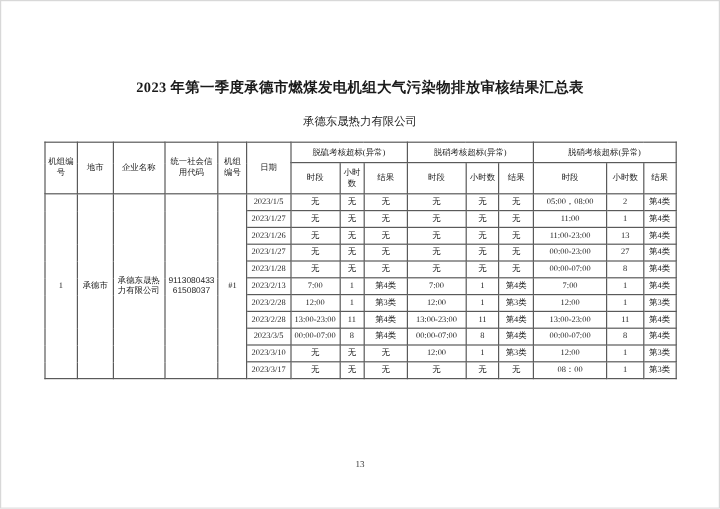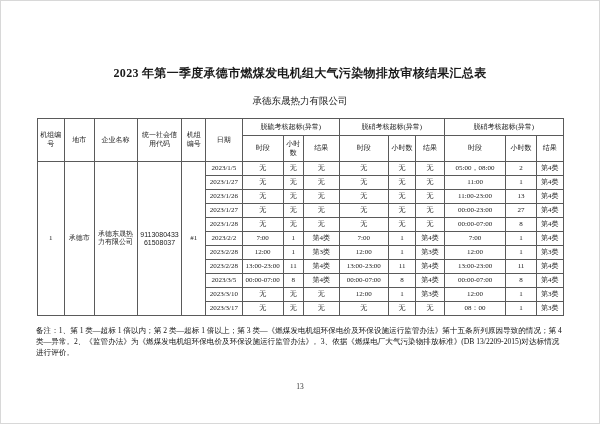--- a/index.html
+++ b/index.html
@@ -189,21 +189,21 @@
           <td>无</td>
           <td>无</td>
           <td>无</td>
           <td>无</td>
           <td>无</td>
           <td>00:00-07:00</td>
           <td>8</td>
           <td>第4类</td>
         </tr>
         <tr>
-          <td class="date-cell">2023/2/2</td>
+          <td class="date-cell">2023/2/13</td>
           <td>7:00</td>
           <td>1</td>
           <td>第4类</td>
           <td>7:00</td>
           <td>1</td>
           <td>第4类</td>
           <td>7:00</td>
           <td>1</td>
           <td>第4类</td>
         </tr>
@@ -263,17 +263,16 @@
           <td>无</td>
           <td>无</td>
           <td>无</td>
           <td>08：00</td>
           <td>1</td>
           <td>第3类</td>
         </tr>
       </tbody>
   </table>
 
-  <p class="footnote">备注：1、第 1 类—超标 1 倍以内；第 2 类—超标 1 倍以上；第 3 类—《燃煤发电机组环保电价及环保设施运行监管办法》第十五条所列原因导致的情况；第 4 类—异常。2、《监管办法》为《燃煤发电机组环保电价及环保设施运行监管办法》。3、依据《燃煤电厂大气污染物排放标准》(DB 13/2209-2015)对达标情况进行评价。</p>
 
   <div class="page-number">13</div>
 
 </div>
 
 </body></html>

